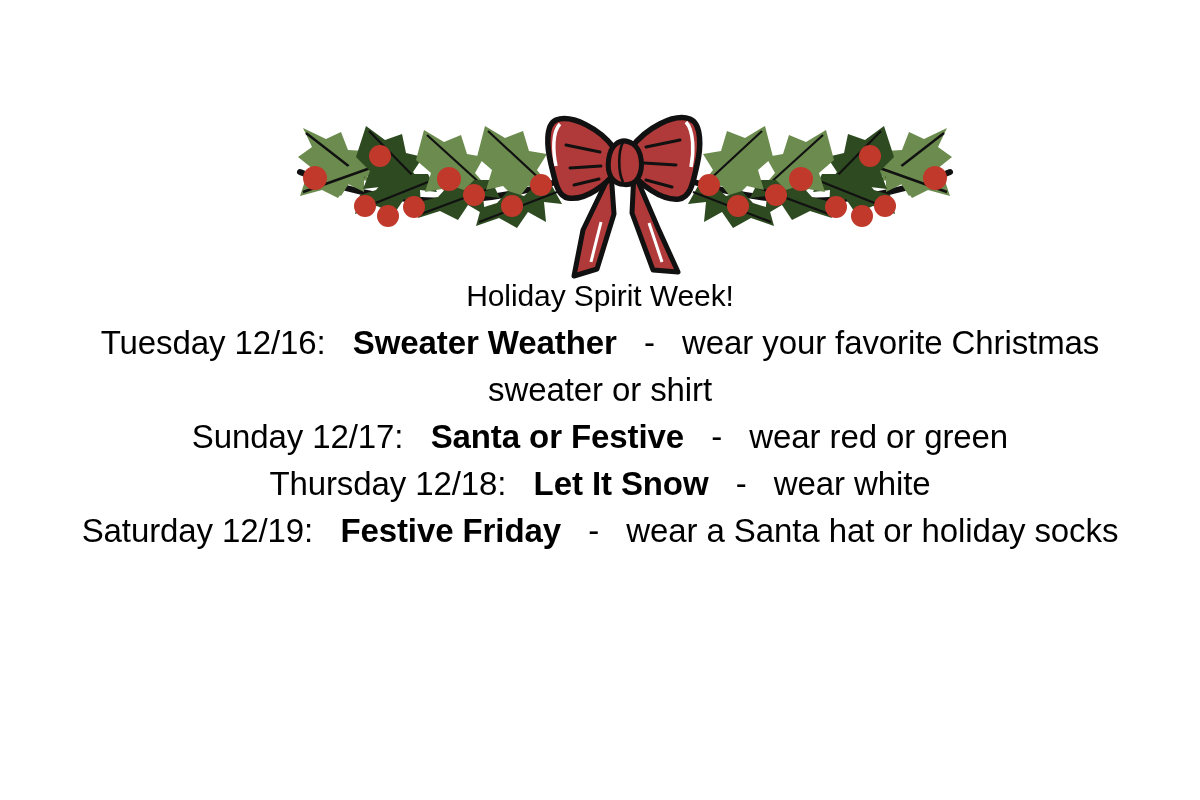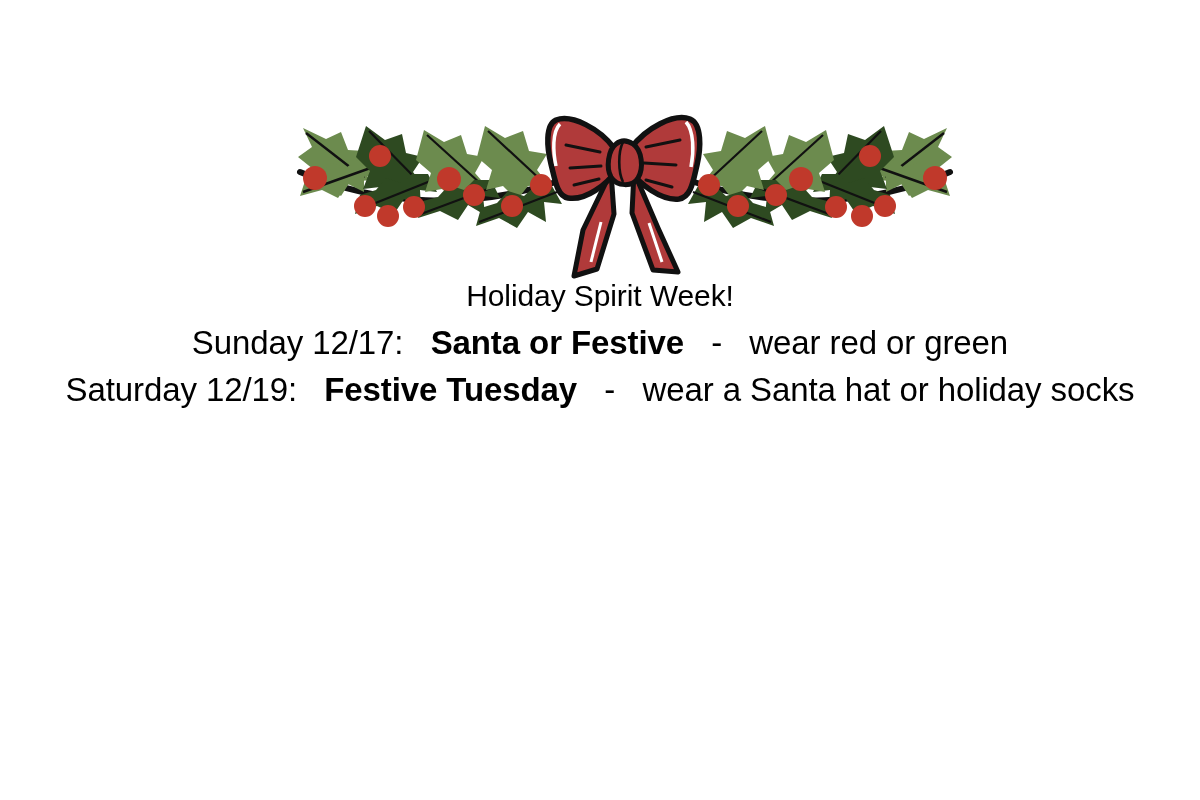--- a/index.html
+++ b/index.html
@@ -199,36 +199,54 @@
         <path d="M623 142 C 618 152, 618 172, 623 182" stroke="#111111" stroke-width="2.6" fill="none"></path>
       </g>
     </svg>
   </div>
 
   <div id="text-block">
 
     <div class="line title">Holiday Spirit Week!</div>
 
 
+    <div class="line">
+      <span class="day-label">Tuesday 12/16:</span>
+      <span>&nbsp;</span>
+      <span class="theme">Sweater Weather</span>
+      <span>&nbsp;</span>
+      <span class="dash">-</span>
+      <span>&nbsp;</span>
+      <span class="tail">wear your favorite Christmas sweater or shirt</span>
+    </div>
 
     <div class="line">
       <span class="day-label">Sunday 12/17:</span>
       <span>&nbsp;</span>
       <span class="theme">Santa or Festive</span>
       <span>&nbsp;</span>
       <span class="dash">-</span>
       <span>&nbsp;</span>
       <span class="tail">wear red or green</span>
     </div>
 
+    <div class="line">
+      <span class="day-label">Thursday 12/18:</span>
+      <span>&nbsp;</span>
+      <span class="theme">Let It Snow</span>
+      <span>&nbsp;</span>
+      <span class="dash">-</span>
+      <span>&nbsp;</span>
+      <span class="tail">wear white</span>
+    </div>
 
     <div class="line">
       <span class="day-label">Saturday 12/19:</span>
       <span>&nbsp;</span>
-      <span class="theme">Festive Tuesday</span>
+      <span class="theme">Festive Friday</span>
       <span>&nbsp;</span>
       <span class="dash">-</span>
       <span>&nbsp;</span>
       <span class="tail">wear a Santa hat or holiday socks</span>
     </div>
 
   </div>
 </div>
 
 </body></html>

